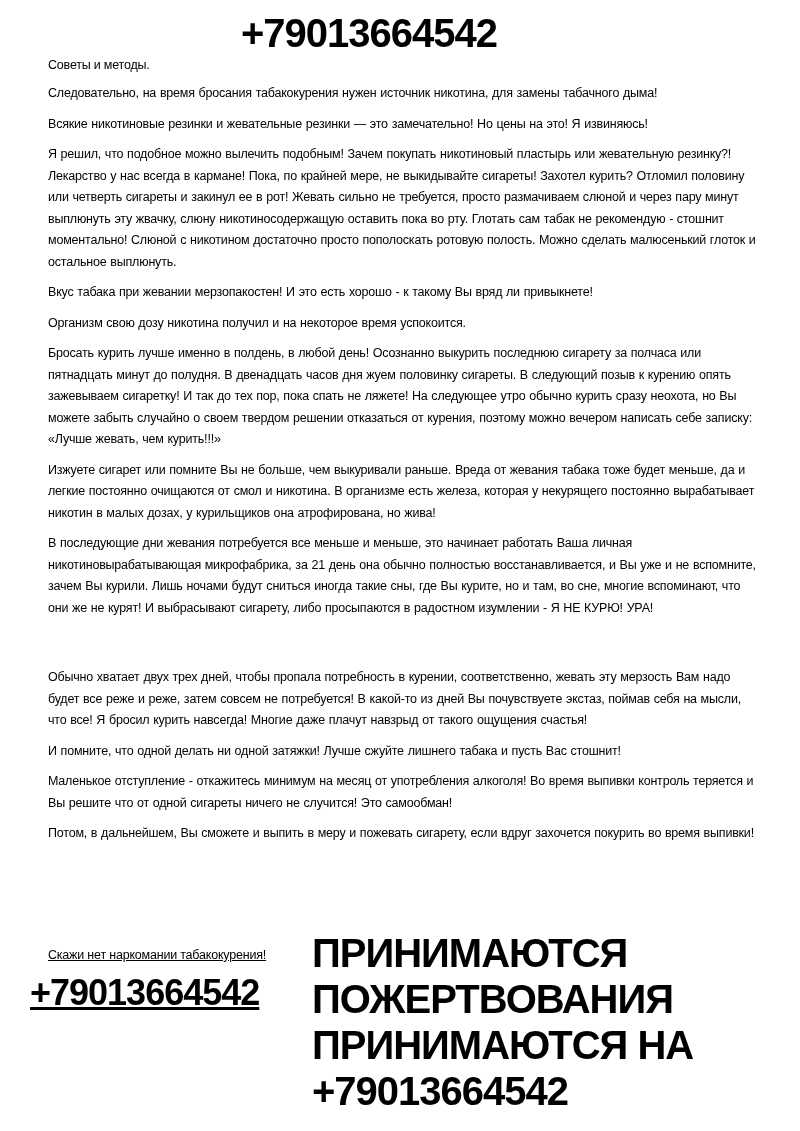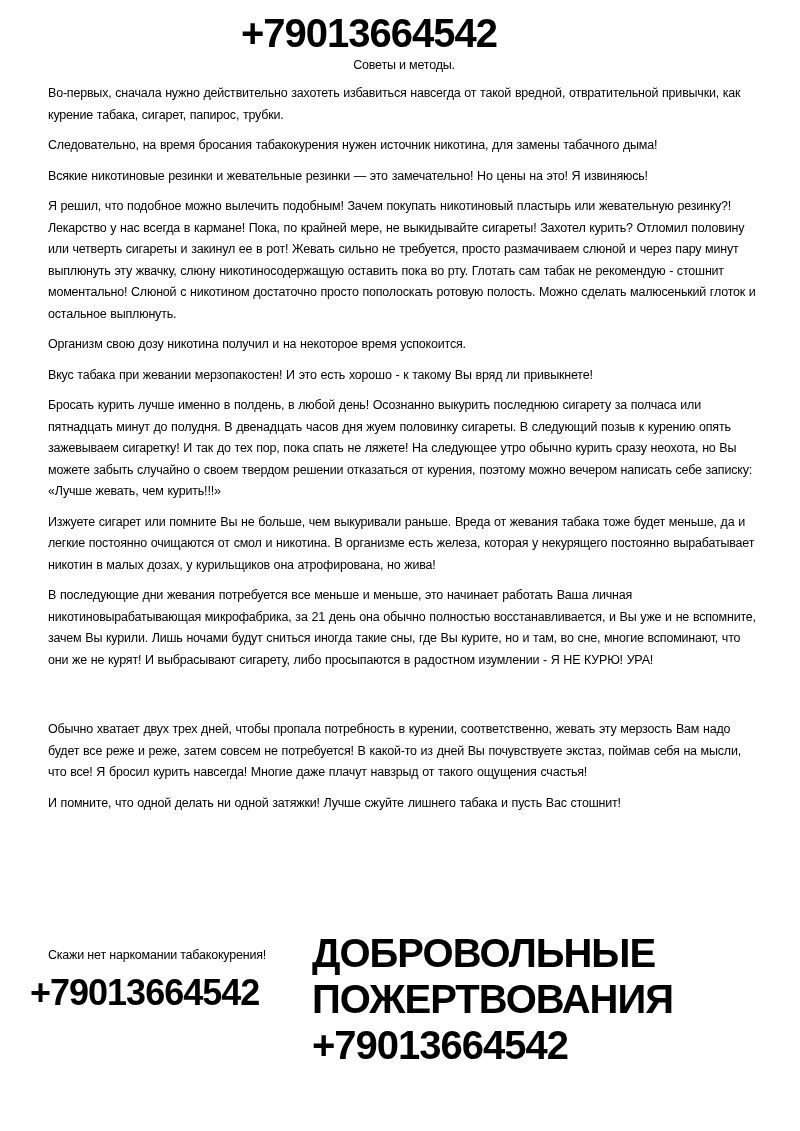--- a/index.html
+++ b/index.html
@@ -30,39 +30,39 @@
   }
   .body-text {
     height: 880px;
     overflow: hidden;
   }
   .subtitle {
     font-size: 12.5px;
     line-height: 18px;
     margin: 2px 0 0 0;
     letter-spacing: -0.2px;
-    text-align: center;
   }
   .body-text p {
     font-size: 12.5px;
     line-height: 21.5px;
     letter-spacing: -0.2px;
     margin: 9px 0;
     word-spacing: 0.5px;
   }
   .gap-before {
     margin-top: 48px !important;
   }
   .footer {
     display: flex;
     align-items: flex-start;
   }
   .footer-left {
     width: 264px;
     flex: none;
+    text-decoration: underline;
   }
   .footer-note {
     font-size: 12.5px;
     line-height: 18px;
     letter-spacing: -0.2px;
     margin-top: 12px;
     white-space: nowrap;
   }
   .footer-phone {
     font-size: 36px;
@@ -90,44 +90,46 @@
 <div class="page">
 
   <div class="top-phone">+79013664542</div>
 
   <div class="content">
 
     <div class="body-text">
 
       <div class="subtitle">Советы и методы.</div>
 
-      <p>Во-первых, сначала нужно действительно захотеть избавиться навсегда от такой вредной, отвратительной привычки, как курение табака, сигарет, папирос, трубки.</p>
       <p>Следовательно, на время бросания табакокурения нужен источник никотина, для замены табачного дыма!</p>
       <p>Всякие никотиновые резинки и жевательные резинки — это замечательно! Но цены на это! Я извиняюсь!</p>
       <p>Я решил, что подобное можно вылечить подобным! Зачем покупать никотиновый пластырь или жевательную резинку?! Лекарство у нас всегда в кармане! Пока, по крайней мере, не выкидывайте сигареты! Захотел курить? Отломил половину или четверть сигареты и закинул ее в рот! Жевать сильно не требуется, просто размачиваем слюной и через пару минут выплюнуть эту жвачку, слюну никотиносодержащую оставить пока во рту. Глотать сам табак не рекомендую - стошнит моментально! Слюной с никотином достаточно просто пополоскать ротовую полость. Можно сделать малюсенький глоток и остальное выплюнуть.</p>
+      <p>Вкус табака при жевании мерзопакостен! И это есть хорошо - к такому Вы вряд ли привыкнете!</p>
       <p>Организм свою дозу никотина получил и на некоторое время успокоится.</p>
-      <p>Вкус табака при жевании мерзопакостен! И это есть хорошо - к такому Вы вряд ли привыкнете!</p>
       <p>Бросать курить лучше именно в полдень, в любой день! Осознанно выкурить последнюю сигарету за полчаса или пятнадцать минут до полудня. В двенадцать часов дня жуем половинку сигареты. В следующий позыв к курению опять зажевываем сигаретку! И так до тех пор, пока спать не ляжете! На следующее утро обычно курить сразу неохота, но Вы можете забыть случайно о своем твердом решении отказаться от курения, поэтому можно вечером написать себе записку: «Лучше жевать, чем курить!!!»</p>
       <p>Изжуете сигарет или помните Вы не больше, чем выкуривали раньше. Вреда от жевания табака тоже будет меньше, да и легкие постоянно очищаются от смол и никотина. В организме есть железа, которая у некурящего постоянно вырабатывает никотин в малых дозах, у курильщиков она атрофирована, но жива!</p>
       <p>В последующие дни жевания потребуется все меньше и меньше, это начинает работать Ваша личная никотиновырабатывающая микрофабрика, за 21 день она обычно полностью восстанавливается, и Вы уже и не вспомните, зачем Вы курили. Лишь ночами будут сниться иногда такие сны, где Вы курите, но и там, во сне, многие вспоминают, что они же не курят! И выбрасывают сигарету, либо просыпаются в радостном изумлении - Я НЕ КУРЮ! УРА!</p>
       <p class="gap-before">Обычно хватает двух трех дней, чтобы пропала потребность в курении, соответственно, жевать эту мерзость Вам надо будет все реже и реже, затем совсем не потребуется! В какой-то из дней Вы почувствуете экстаз, поймав себя на мысли, что все! Я бросил курить навсегда! Многие даже плачут навзрыд от такого ощущения счастья!</p>
       <p>И помните, что одной делать ни одной затяжки! Лучше сжуйте лишнего табака и пусть Вас стошнит!</p>
+      <p>Маленькое отступление - откажитесь минимум на месяц от употребления алкоголя! Во время выпивки контроль теряется и Вы решите что от одной сигареты ничего не случится! Это самообман!</p>
+      <p>Потом, в дальнейшем, Вы сможете и выпить в меру и пожевать сигарету, если вдруг захочется покурить во время выпивки!</p>
 
     </div>
 
     <div class="footer">
 
       <div class="footer-left">
         <div class="footer-note">Скажи нет наркомании табакокурения!</div>
         <div class="footer-phone">+79013664542</div>
       </div>
 
       <div class="donation-block">
-        <div class="donation-line">ДОБРОВОЛЬНЫЕ</div>
+        <div class="donation-line">ПРИНИМАЮТСЯ</div>
         <div class="donation-line">ПОЖЕРТВОВАНИЯ</div>
+        <div class="donation-line">ПРИНИМАЮТСЯ НА</div>
         <div class="donation-line">+79013664542</div>
       </div>
 
     </div>
 
   </div>
 
 </div>
 
 </body></html>

